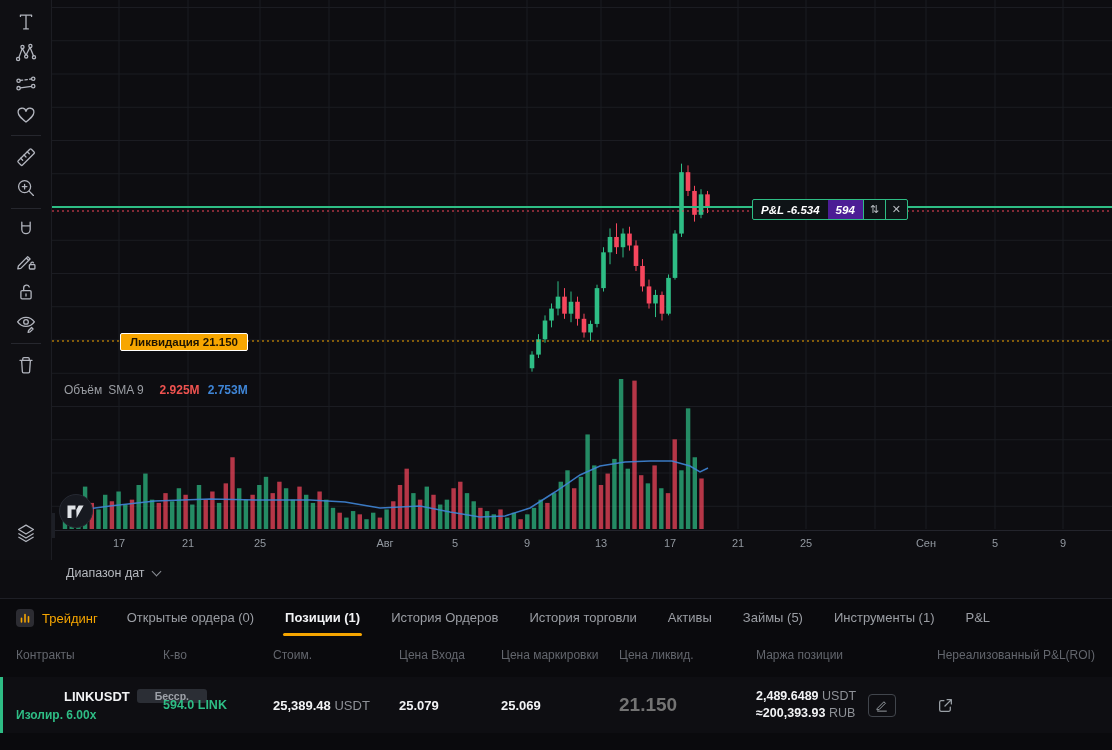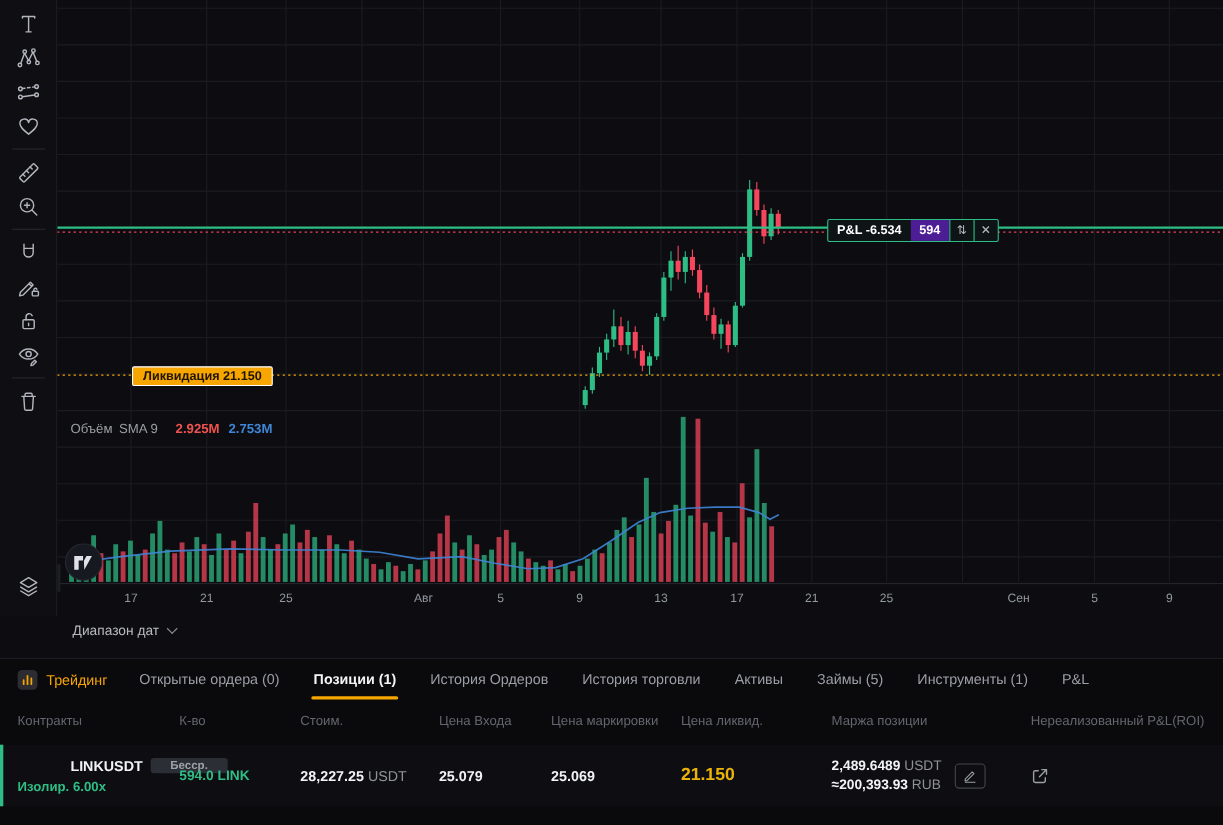--- a/index.html
+++ b/index.html
@@ -21,21 +21,21 @@
   .tool-sep { width:30px; height:1px; background:#26272e; margin:5px 0; }
   .tool-layers { margin-top:auto; }
 
   
   .vol-label { position:absolute; left:64px; top:383px; z-index:3; font-size:12px; color:#9b9ea4; }
   .vol-label .t { margin-right:6px; }
   .vol-label .red  { color:#ef5350; font-weight:bold; margin-left:10px; }
   .vol-label .blue { color:#3f85d6; font-weight:bold; margin-left:8px; }
 
   .pnl-widget { position:absolute; left:752px; top:199px; height:21px; display:flex; align-items:stretch;
-    border:1px solid #2ebd85; border-radius:2px; background:#0e1316; z-index:4; font-size:11.5px; font-weight:bold; }
+    border:1px solid #2ebd85; border-radius:2px; background:#0e1316; z-index:4; font-size:11.5px; font-weight:bold;font-style:italic; }
   .pnl-label { padding:0 8px; display:flex; align-items:center; color:#fff; white-space:nowrap; }
   .pnl-qty { background:#4c1d95; color:#fff; padding:0 8px; display:flex; align-items:center; }
   .pnl-btn { width:22px; display:flex; align-items:center; justify-content:center;
     border-left:1px solid #2ebd85; color:#b7bbc0; font-weight:normal; font-size:11px; cursor:pointer; }
 
   .liq-label { position:absolute; left:120px; top:333px; background:#f7a600; border:1px solid #ffffff;
     color:#1f1400; font-size:11.5px; font-weight:bold; padding:2px 9px; border-radius:2px; z-index:4; white-space:nowrap; }
 
   .tv-logo { position:absolute; left:58px; top:493px; z-index:3; }
   .collapse-handle { position:absolute; left:44px; top:513px; width:11px; height:25px; background:#1d1f26;
@@ -62,21 +62,21 @@
   .pos-row { margin-top:15px; position:relative; background:#0e0e12; height:56px; align-items:center; }
   .row-accent { position:absolute; left:0; top:0; width:3px; height:100%; background:#2ebd85; }
 
   .c-line1 { display:flex; align-items:center; gap:7px; }
   .sym { font-size:13px; font-weight:bold; color:#f2f3f5;padding-left:48px; }
   .badge { font-size:10.5px; color:#9da1a8; background:#2b2e35; padding:1px 18px; border-radius:3px; font-weight:bold; }
   .mode { font-size:12px; font-weight:bold; color:#2ebd85; margin-top:4px; }
   .c-qty { font-size:12.5px; font-weight:bold; color:#2ebd85; }
   .num { font-size:13px; font-weight:bold; color:#f2f3f5; }
   .unit { color:#8e9197; font-weight:normal; }
-  .c-liq { font-size:16px; font-weight:bold; color:#eab308; }
+  .c-liq { font-size:19px; font-weight:bold; color:#737373; }
   .c-margin { display:flex; align-items:center; gap:12px; }
   .margin-lines { font-size:12.5px; font-weight:bold; line-height:1.35; color:#f2f3f5; white-space:nowrap; }
   .edit-btn { width:28px; height:23px; border:1px solid #41454c; border-radius:4px; background:none;
     display:flex; align-items:center; justify-content:center; cursor:pointer; }
   .c-pnl { display:flex; align-items:center; gap:12px; }
   .pnl-lines { font-size:12px; font-weight:bold; line-height:1.3; color:#f6465d; white-space:nowrap; }
   .ext-btn { background:none; border:none; cursor:pointer; display:flex; align-items:center; }
 </style>
 </head>
 <body>
@@ -434,21 +434,21 @@
       <div class="row-accent"></div>
       <div>
         <div class="c-line1">
           <span class="sym">LINKUSDT</span>
           <span class="badge">Бесср.</span>
         </div>
         <div class="mode">Изолир. 6.00x</div>
       </div>
       <div class="c-qty">594.0 LINK</div>
       <div class="num">
-        <span>28,227.25</span>
+        <span>25,389.48</span>
         <span class="unit">USDT</span>
       </div>
       <div class="num">25.079</div>
       <div class="num">25.069</div>
       <div class="c-liq">21.150</div>
       <div class="c-margin">
         <div class="margin-lines">
           <div><span>2,489.6489</span> <span class="unit">USDT</span></div>
           <div><span>≈200,393.93</span> <span class="unit">RUB</span></div>
         </div>

